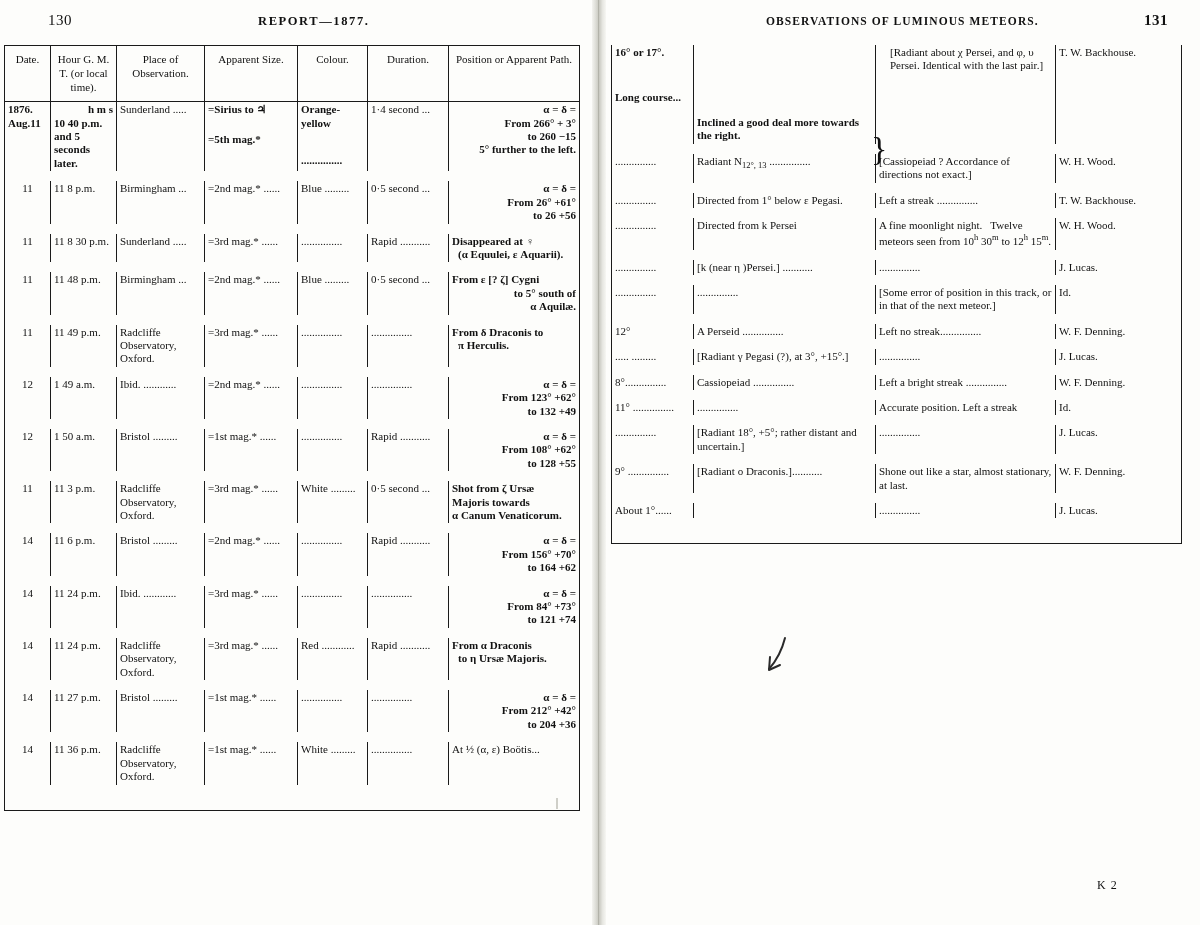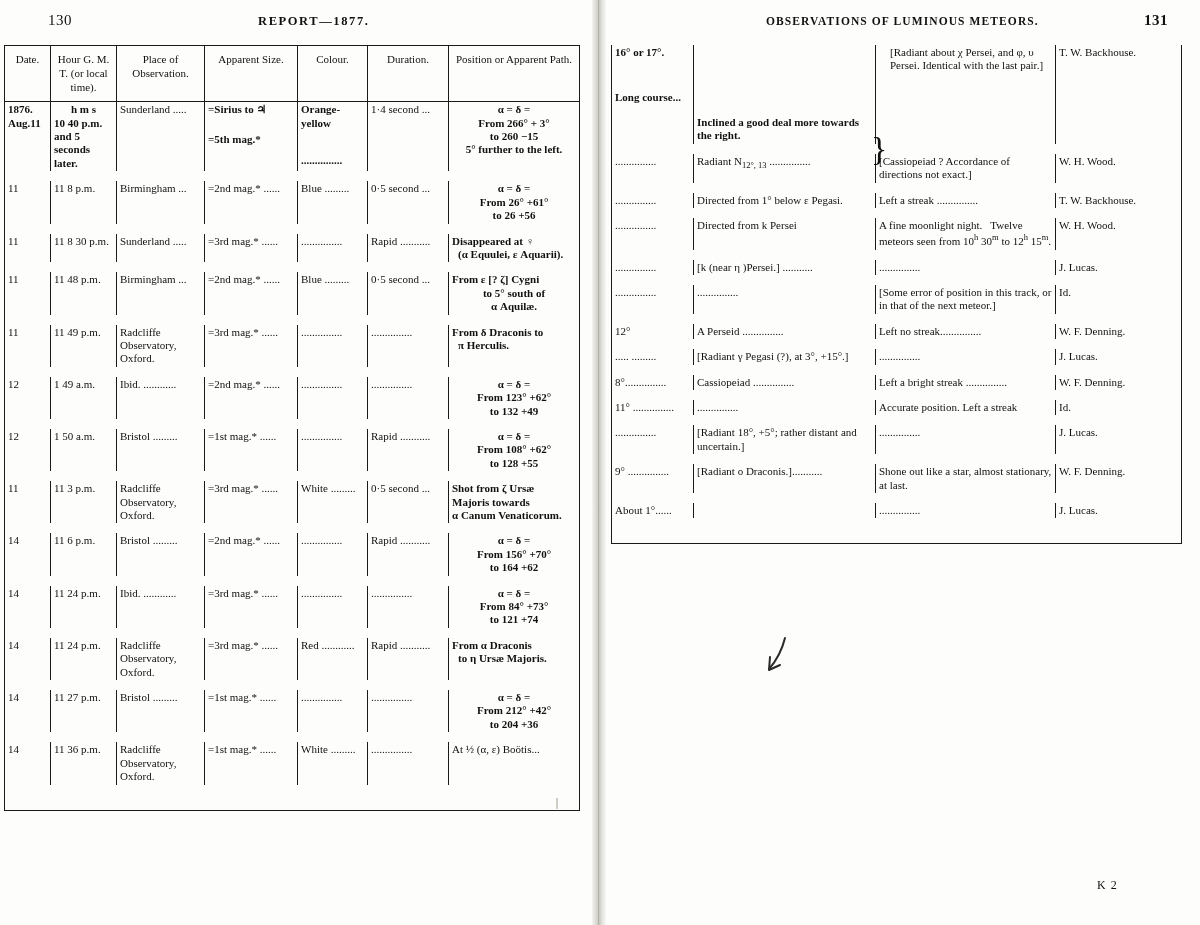--- a/index.html
+++ b/index.html
@@ -38,22 +38,22 @@
   .hdr td{
     border-top:1px solid #1a1a1a;border-bottom:1px solid #1a1a1a;
     text-align:center;font-size:11px;line-height:1.25;
     padding:7px 2px 7px 2px;
   }
   .body-row td{
     font-size:11px;line-height:1.22;padding:1px 3px 1px 3px;
     border-top:none;border-bottom:none;
   }
   .frame-bot td{border-bottom:1px solid #1a1a1a;height:1px;padding:0;}
-  .ctr{text-align:center;}
-  .rt{text-align:left;}
+  .ctr{text-align:right;}
+  .rt{text-align:center;}
   .ind{display:block;font-weight:bold;}
   .sub{font-size:8.5px;vertical-align:sub;}
   .sup{font-size:8.5px;vertical-align:super;}
   .spacer td{height:10px;}
 
   
   .brace{
     position:absolute;left:871px;top:132px;
     font-size:34px;line-height:1;font-family:"Liberation Serif",serif;
   }

